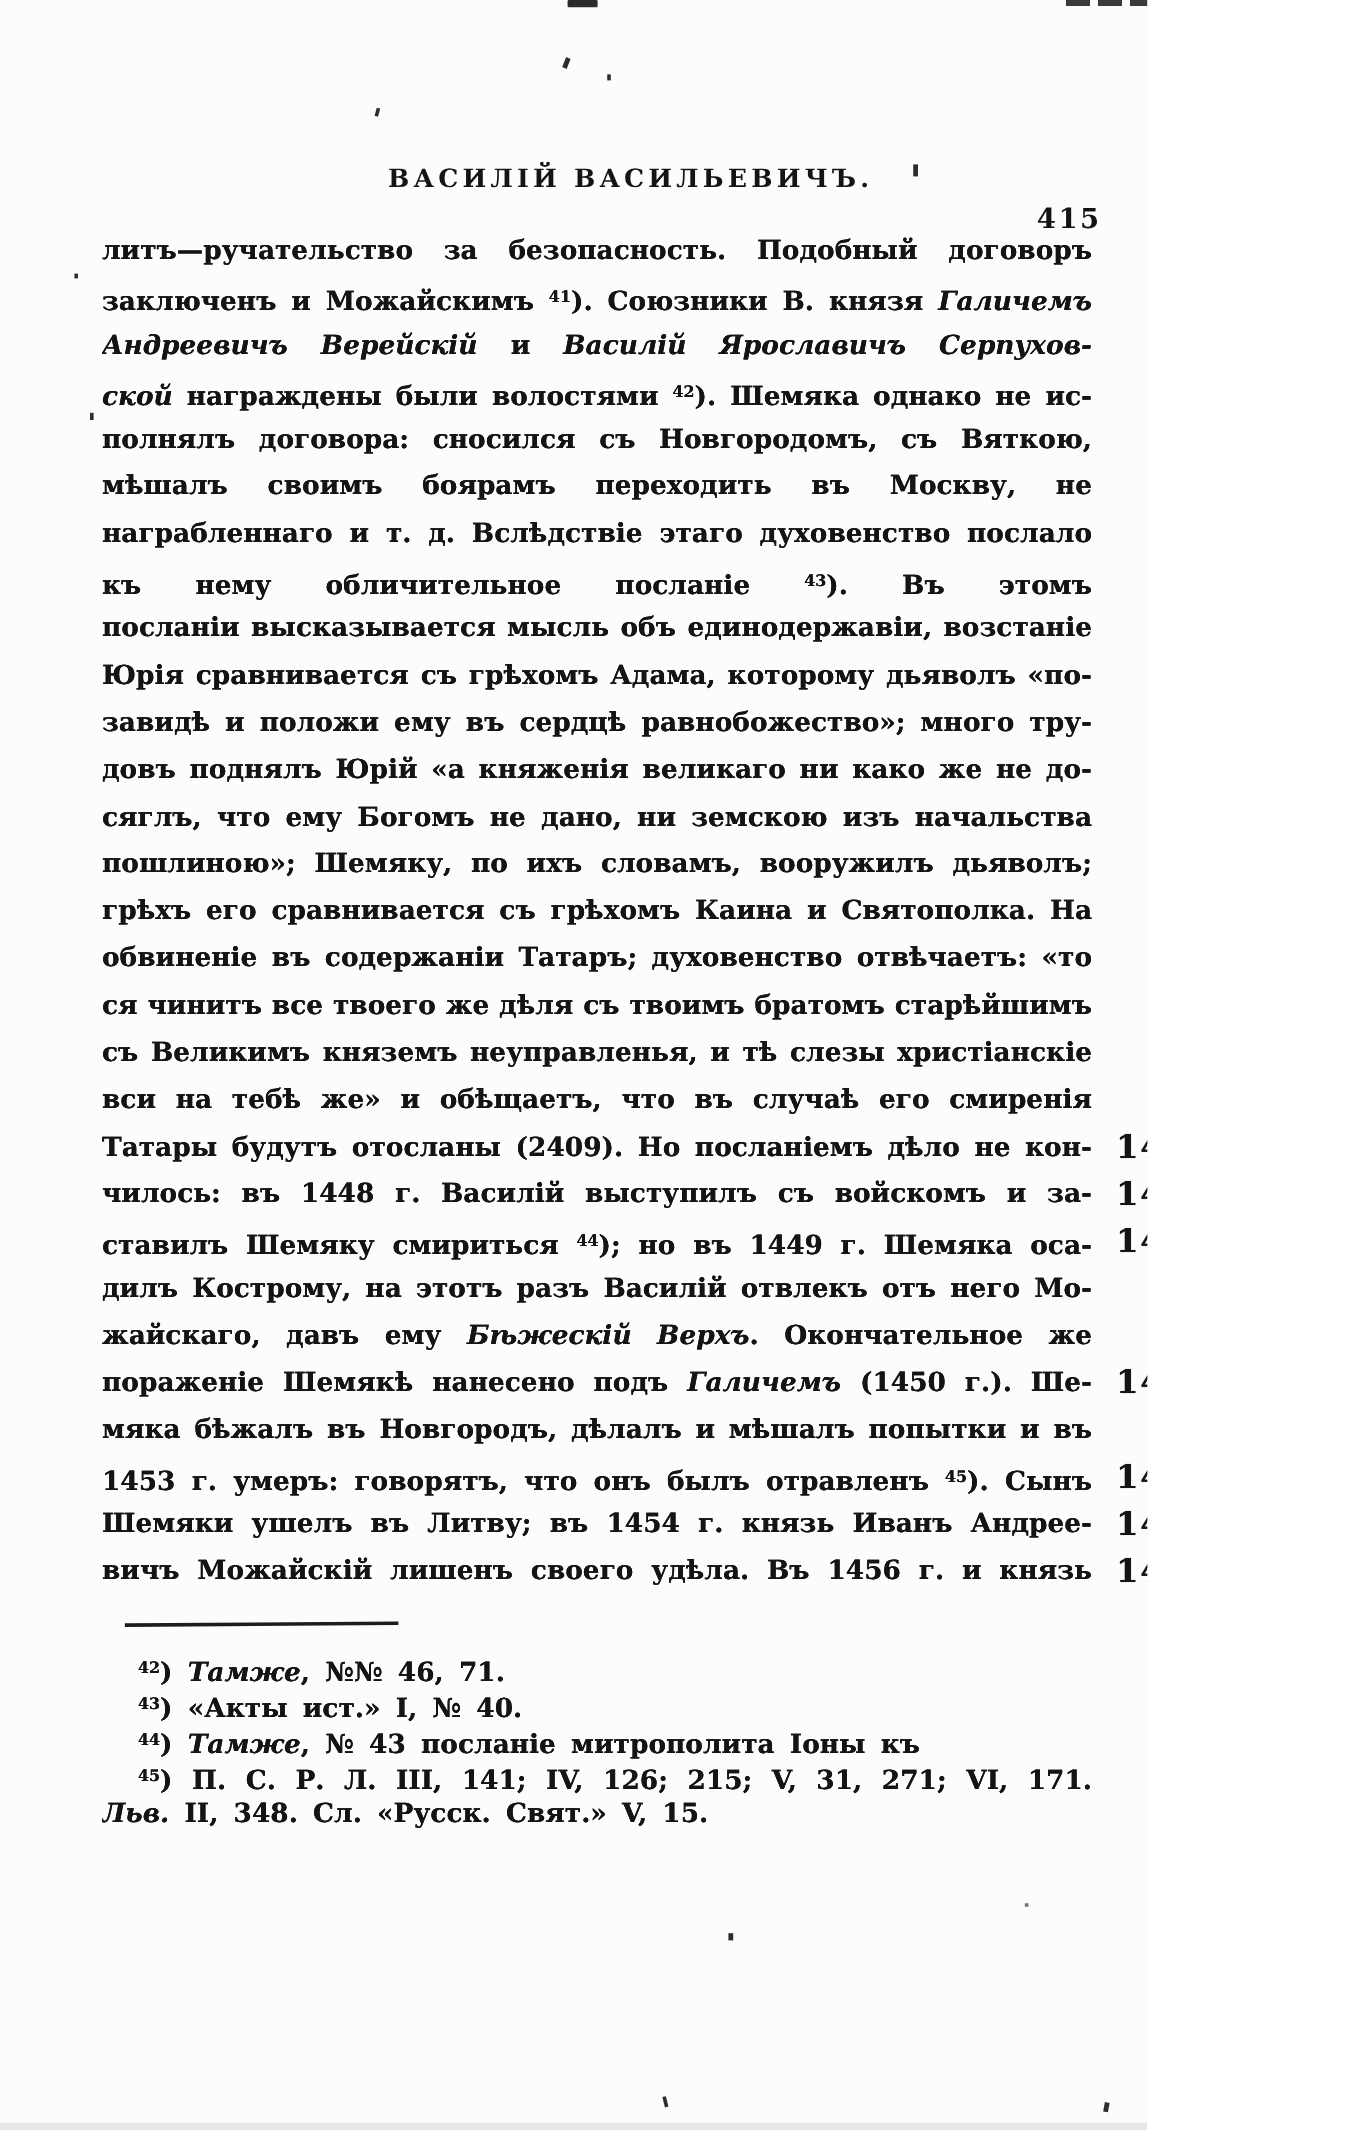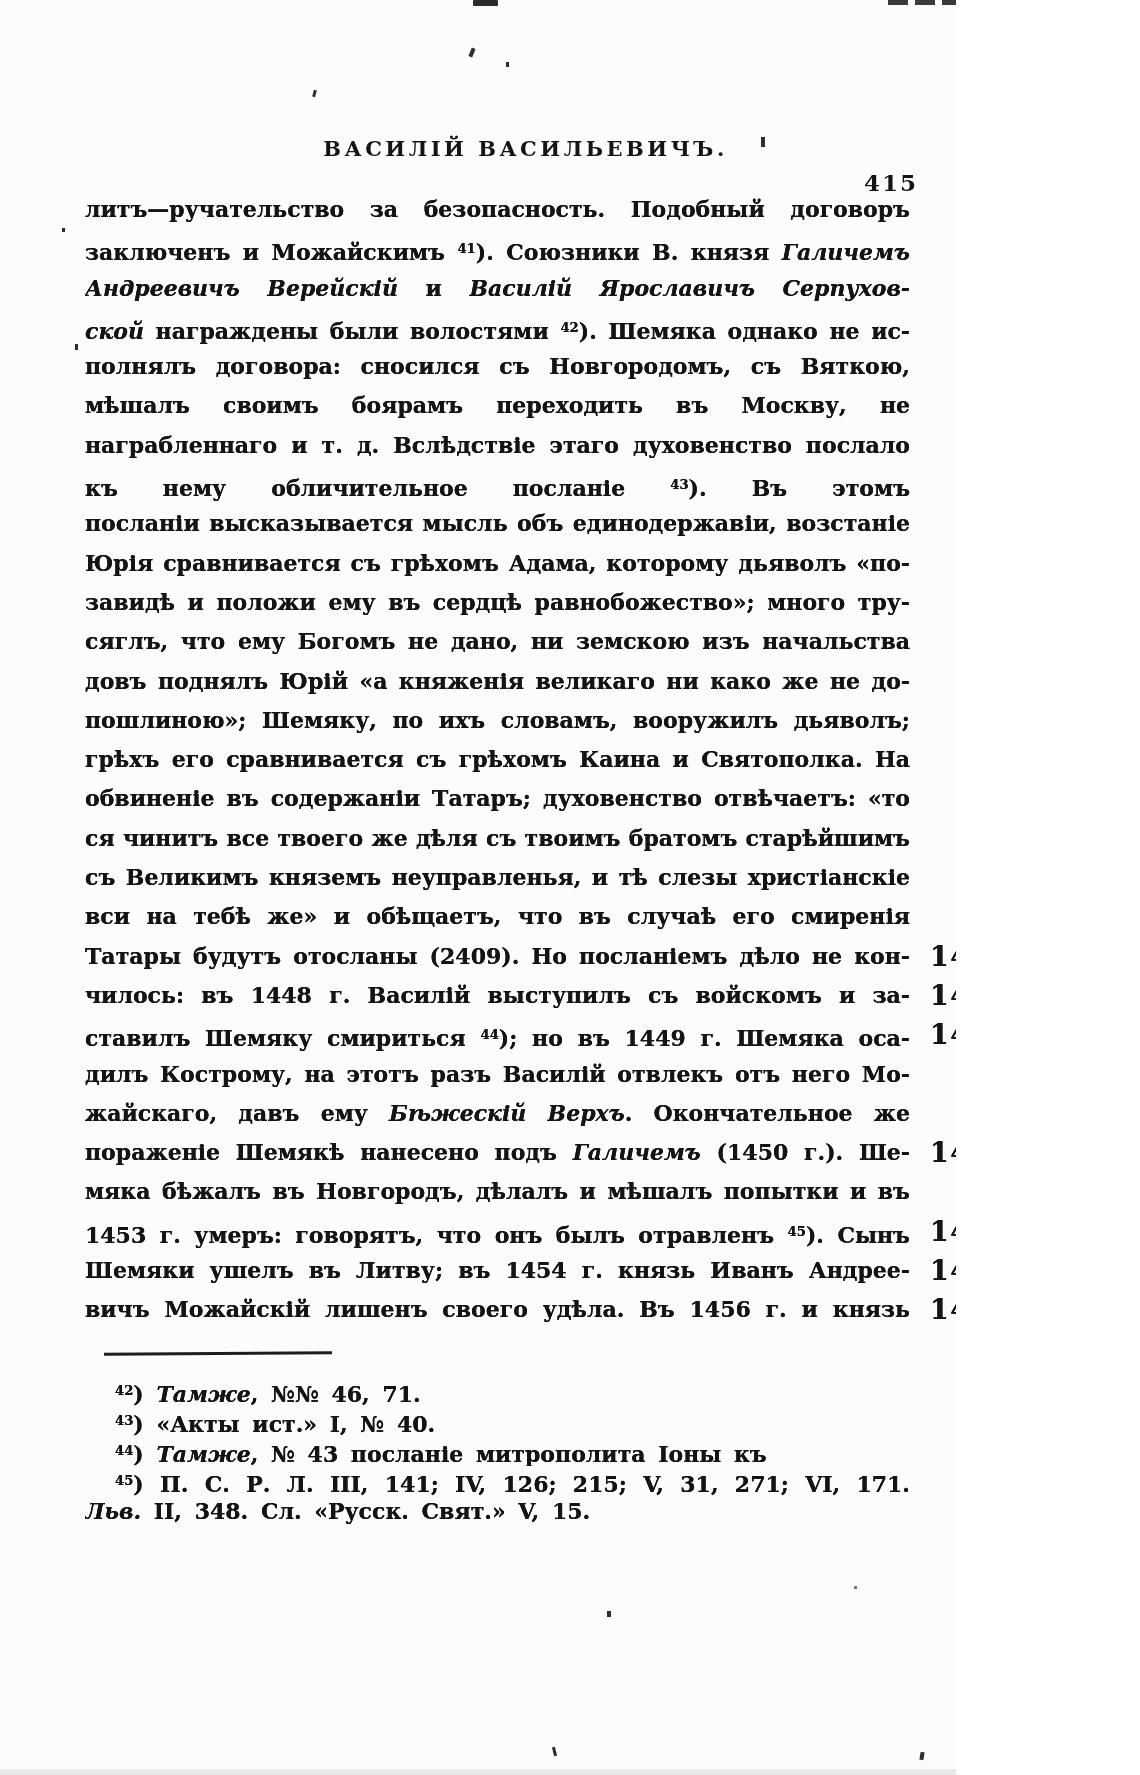--- a/index.html
+++ b/index.html
@@ -93,24 +93,24 @@
       <div class="bline">
         <div class="btxt"><span>посланіи высказывается мысль объ единодержавіи, возстаніе</span></div>
       </div>
       <div class="bline">
         <div class="btxt"><span>Юрія сравнивается съ грѣхомъ Адама, которому дьяволъ «по-</span></div>
       </div>
       <div class="bline">
         <div class="btxt"><span>завидѣ и положи ему въ сердцѣ равнобожество»; много тру-</span></div>
       </div>
       <div class="bline">
-        <div class="btxt"><span>сяглъ, что ему Богомъ не дано, ни земскою изъ начальства</span></div>
+        <div class="btxt"><span>довъ поднялъ Юрій «а княженія великаго ни како же не до-</span></div>
       </div>
       <div class="bline">
-        <div class="btxt"><span>довъ поднялъ Юрій «а княженія великаго ни како же не до-</span></div>
+        <div class="btxt"><span>сяглъ, что ему Богомъ не дано, ни земскою изъ начальства</span></div>
       </div>
       <div class="bline">
         <div class="btxt"><span>пошлиною»; Шемяку, по ихъ словамъ, вооружилъ дьяволъ;</span></div>
       </div>
       <div class="bline">
         <div class="btxt"><span>грѣхъ его сравнивается съ грѣхомъ Каина и Святополка. На</span></div>
       </div>
       <div class="bline">
         <div class="btxt"><span>обвиненіе въ содержаніи Татаръ; духовенство отвѣчаетъ: «то</span></div>
       </div>

